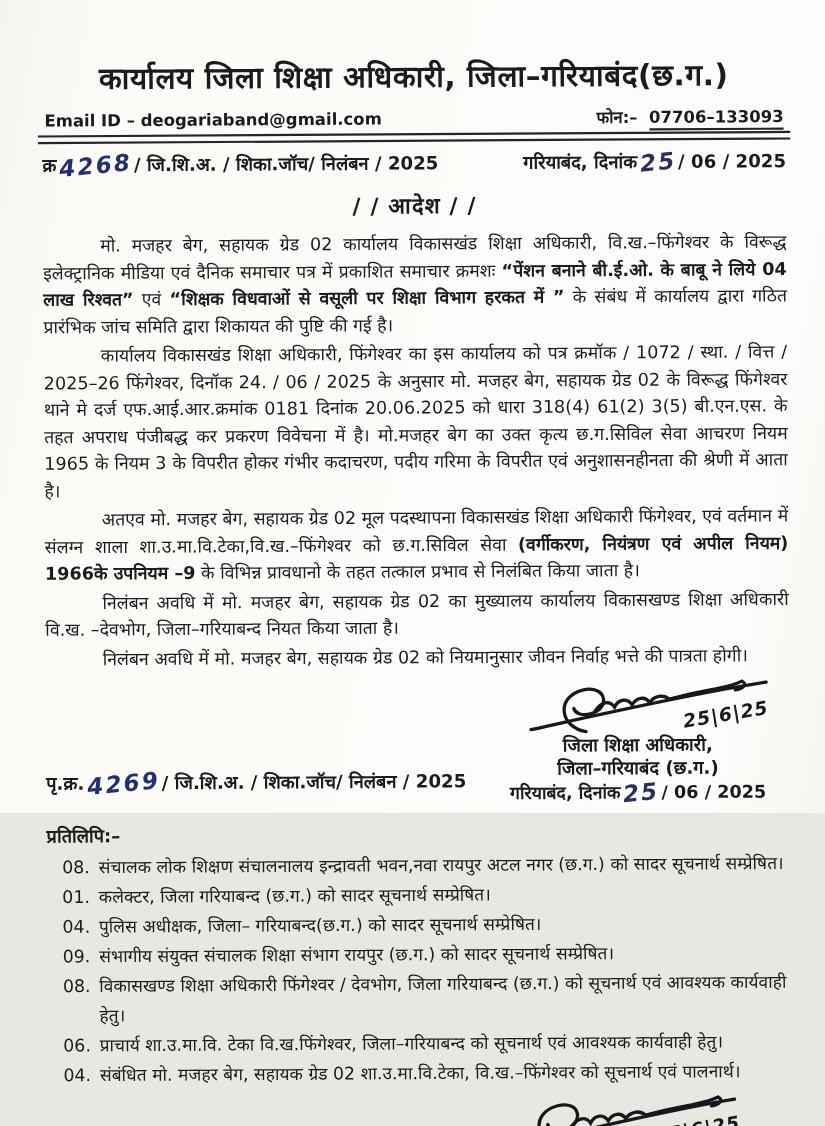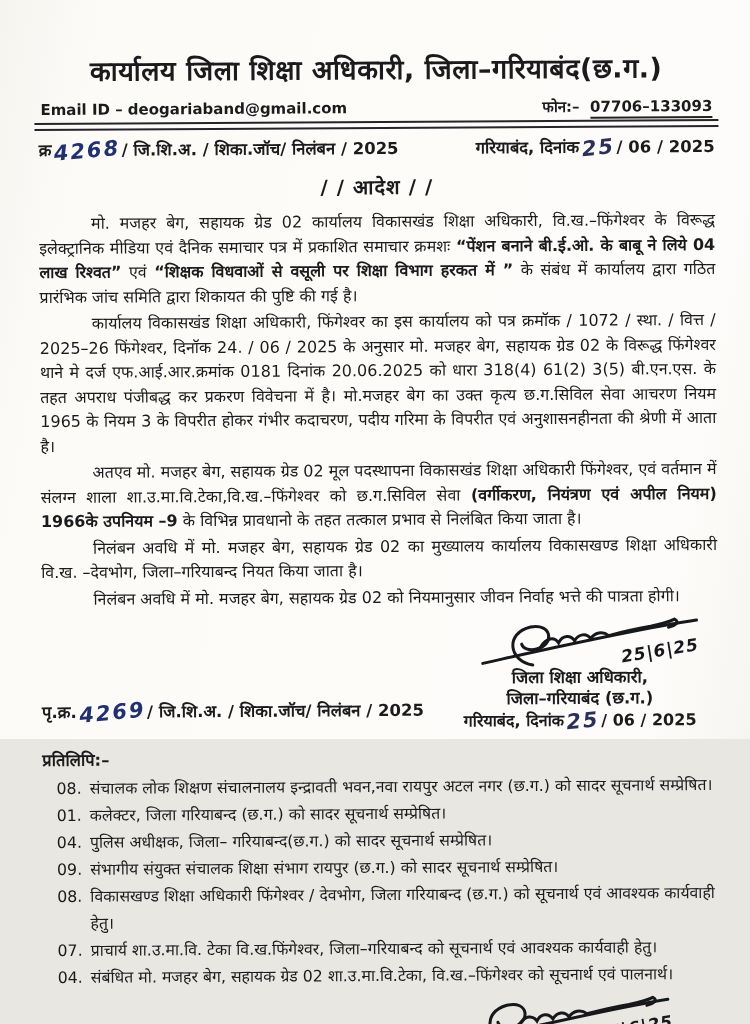--- a/index.html
+++ b/index.html
@@ -163,21 +163,21 @@
         </div>
       <div class="copy-item">
           <span class="copy-num">09.</span>
           <span>संभागीय संयुक्त संचालक शिक्षा संभाग रायपुर (छ.ग.) को सादर सूचनार्थ सम्प्रेषित।</span>
         </div>
       <div class="copy-item">
           <span class="copy-num">08.</span>
           <span>विकासखण्ड शिक्षा अधिकारी फिंगेश्वर / देवभोग, जिला गरियाबन्द (छ.ग.) को सूचनार्थ एवं आवश्यक कार्यवाही हेतु।</span>
         </div>
       <div class="copy-item">
-          <span class="copy-num">07.</span>
+          <span class="copy-num">06.</span>
           <span>प्राचार्य शा.उ.मा.वि. टेका वि.ख.फिंगेश्वर, जिला–गरियाबन्द को सूचनार्थ एवं आवश्यक कार्यवाही हेतु।</span>
         </div>
       <div class="copy-item">
           <span class="copy-num">04.</span>
           <span>संबंधित मो. मजहर बेग, सहायक ग्रेड 02 शा.उ.मा.वि.टेका, वि.ख.–फिंगेश्वर को सूचनार्थ एवं पालनार्थ।</span>
         </div>
     </div>
 
     <div class="sig2-wrap">
       <div class="sig2-block">

